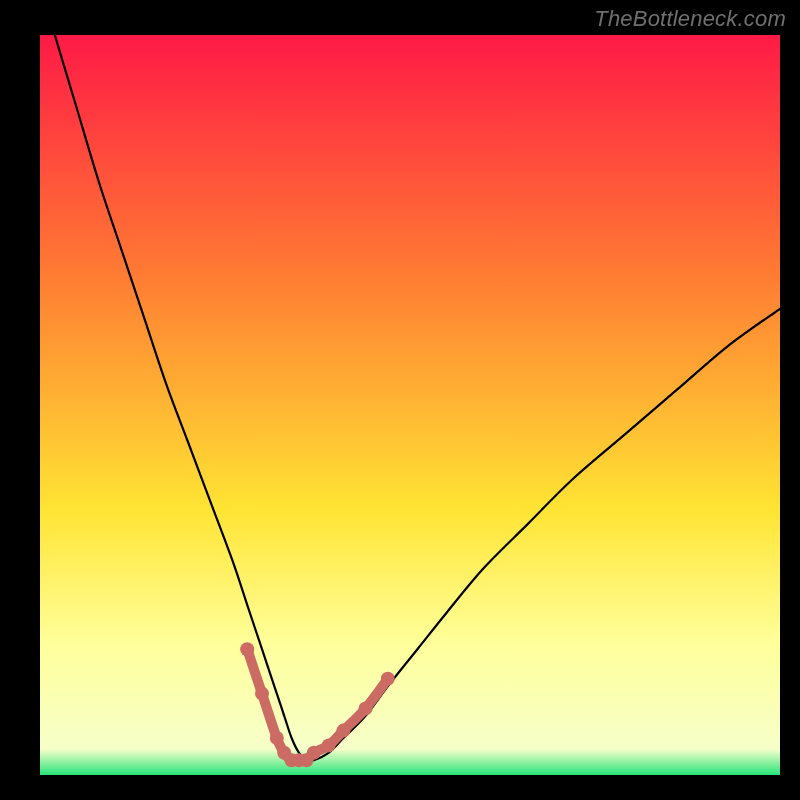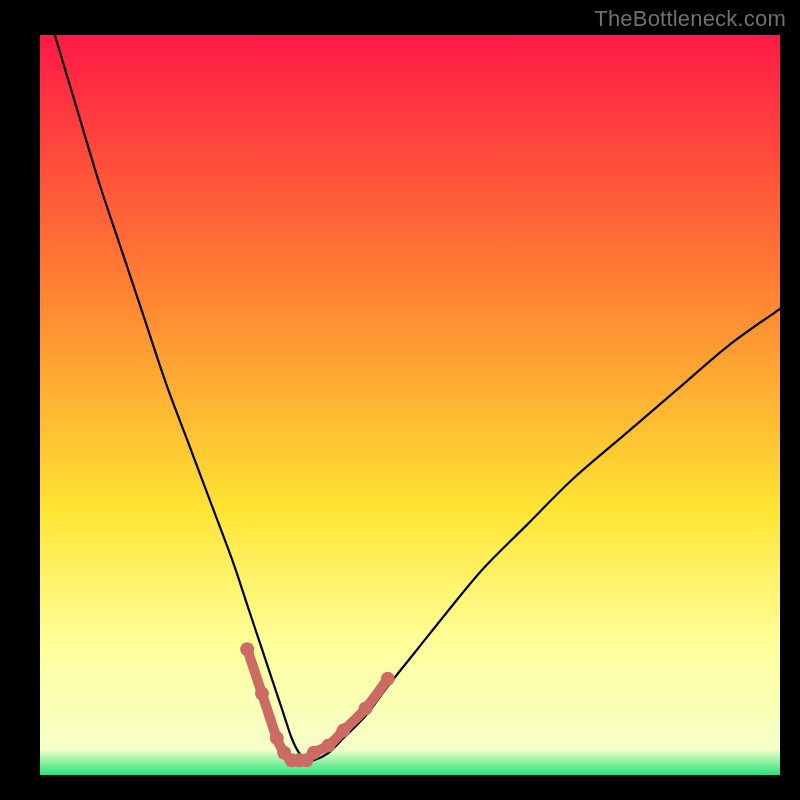--- a/index.html
+++ b/index.html
@@ -19,20 +19,21 @@
   }
   .watermark {
     position: absolute;
     top: 6px;
     right: 14px;
     color: #6f6f6f;
     font-size: 22px;
     font-weight: 500;
     letter-spacing: 0.2px;
     z-index: 10;
+    font-style: italic;
   }
   svg.plot {
     position: absolute;
     left: 40px;
     top: 35px;
     width: 740px;
     height: 740px;
     display: block;
   }
   .curve {

